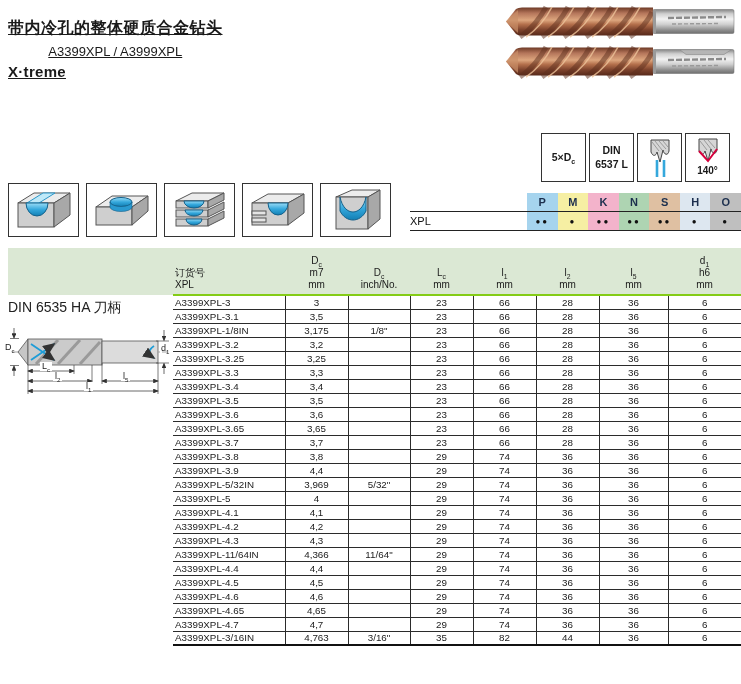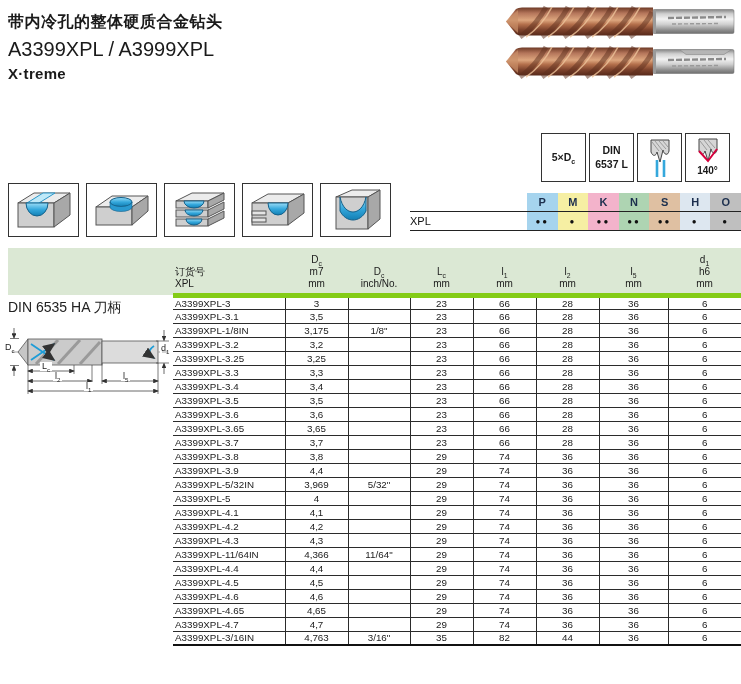--- a/index.html
+++ b/index.html
@@ -4,23 +4,23 @@
 <style>
   * { margin:0; padding:0; box-sizing:border-box; }
   html,body { background:#ffffff; }
   .page {
     position:relative; width:741px; height:684px; background:#fff;
     font-family:"Liberation Sans", sans-serif; color:#1a1a1a; overflow:hidden;
   }
   sub { font-size:0.68em; line-height:0; }
 
   
-  .titles { position:absolute; left:8px; top:12px; }
+  .titles { position:absolute; left:8px; top:18px;text-decoration:underline; }
   .title-cn   { font-size:16px; font-weight:bold; letter-spacing:0.5px; }
-  .title-codes{ font-size:20px; margin-top:5px; }
+  .title-codes{ font-size:13px; margin-top:5px;text-align:center; }
   .title-brand{ font-size:15px; font-weight:bold; margin-top:4px; letter-spacing:0.3px; }
 
   
   .drills { position:absolute; left:502px; top:4px; display:flex; flex-direction:column; gap:5px; }
 
   
   .spec-icons { position:absolute; left:541px; top:133px; display:flex; gap:3px; }
   .spec-box {
     width:45px; height:49px; border:1px solid #333; background:#fff;
     display:flex; flex-direction:column; align-items:center; justify-content:center;
@@ -66,21 +66,21 @@
     height:47px; vertical-align:bottom; font-weight:normal; font-size:10px;
     color:#1a1a1a; text-align:center; padding:0 0 3px 0; line-height:1.2;
   }
   .spec-table thead th.h-left { text-align:left; padding-left:2px; }
   .spec-table tbody td {
     height:14px; font-size:9.8px; color:#1a1a1a; text-align:center;
     border-bottom:1px solid #2b2b2b; padding:0; white-space:nowrap; overflow:hidden;
   }
   .spec-table tbody td:first-child { text-align:left; padding-left:2px; }
   .spec-table tbody td + td { border-left:1px solid #2b2b2b; }
-  .spec-table tbody tr:first-child td { border-top:5px solid #84cc16; }
+  .spec-table tbody tr:first-child td { border-top:2px solid #84cc16; }
   .spec-table tbody tr:last-child td { border-bottom:2px solid #111; }
 </style>
 </head>
 <body>
 
 <div class="page">
 
   <svg width="0" height="0" style="position:absolute">
     <defs>
       <linearGradient id="gFlute" x1="0" y1="0" x2="0" y2="1">

